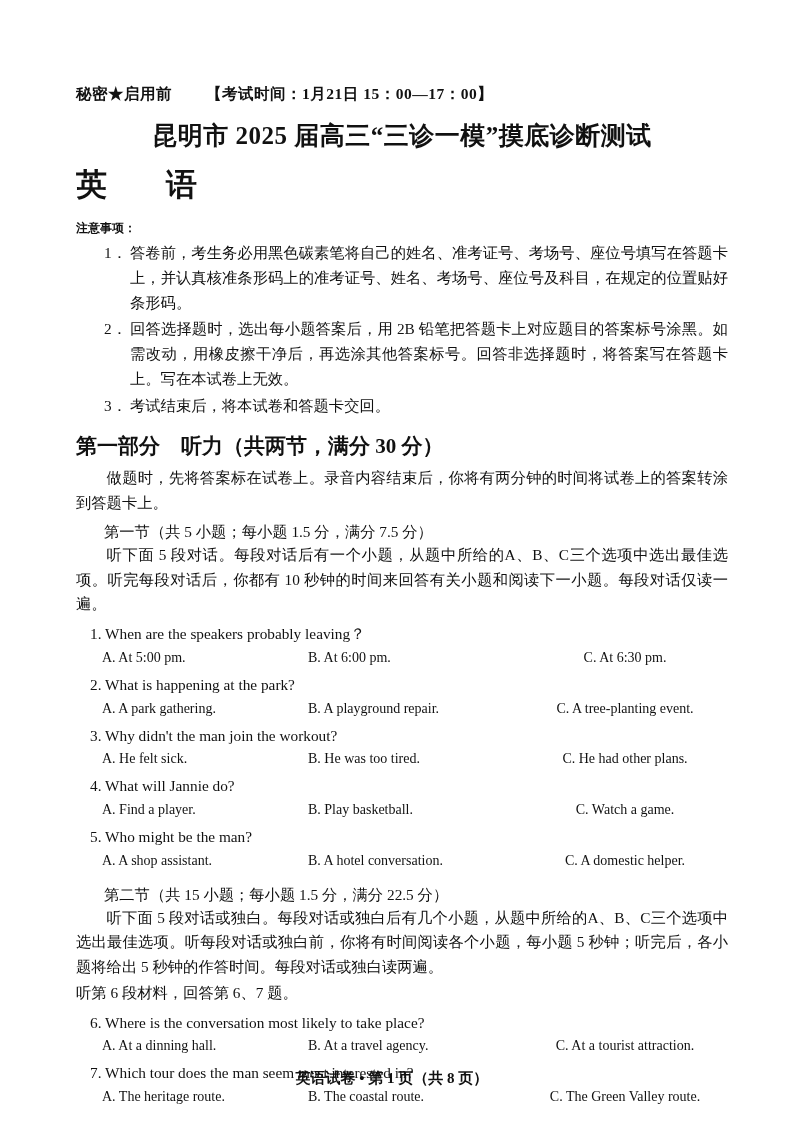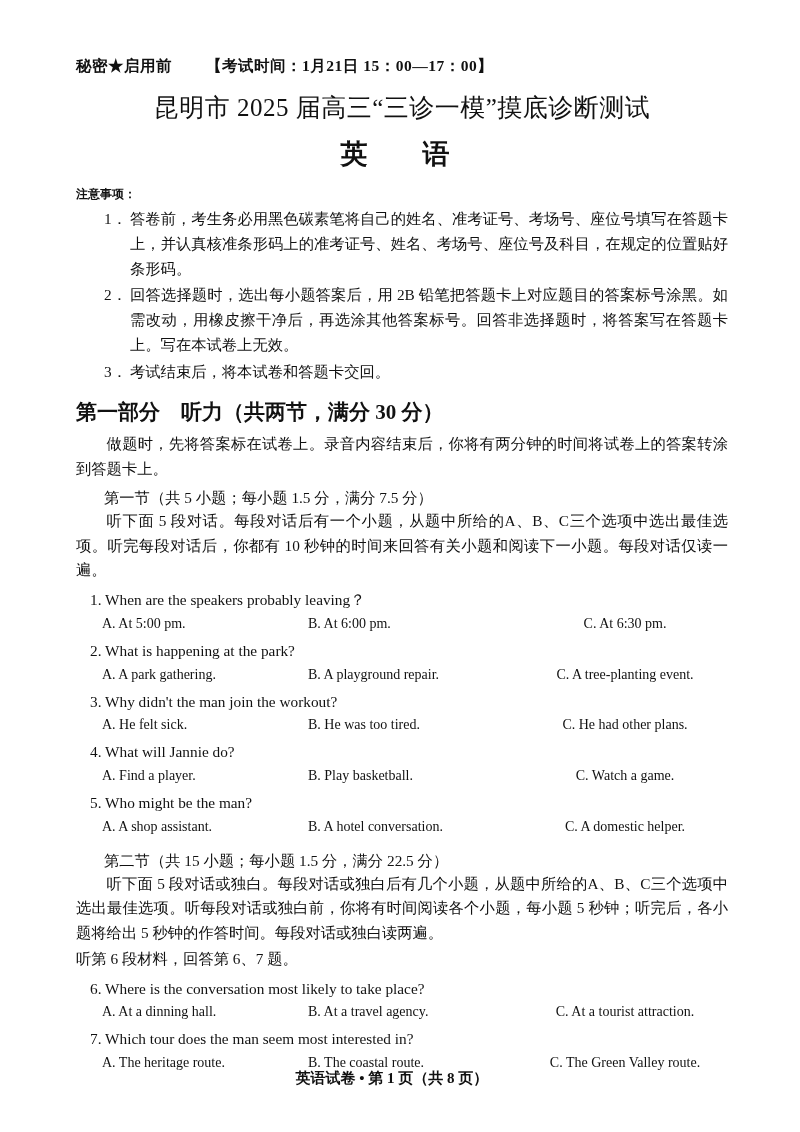--- a/index.html
+++ b/index.html
@@ -13,21 +13,21 @@
     font-family: "Liberation Serif", "DejaVu Serif", serif;
     color: #111;
     position: relative;
     overflow: hidden;
   }
   .page {
     width: 800px;
     height: 1132px;
     position: relative;
     box-sizing: border-box;
-    padding: 56px 72px 0 76px;
+    padding: 84px 72px 0 76px;
   }
   .header-line {
     display: flex;
     align-items: baseline;
     font-size: 15.5px;
     font-family: "Liberation Serif", serif;
     letter-spacing: 0.5px;
     margin-bottom: 12px;
   }
   .header-secret {
@@ -35,28 +35,27 @@
     font-size: 15.5px;
   }
   .header-exam-time {
     margin-left: 34px;
     font-weight: 700;
     font-size: 15.5px;
   }
   .doc-title {
     text-align: center;
     font-size: 25px;
-    font-weight: 400;
+    font-weight: 700;
     letter-spacing: 0.5px;
     margin: 14px 0 2px 0;
     font-family: "Liberation Serif", serif;
   }
   .subject-title {
-    text-align: center;
-    font-size: 27px;
+    font-size: 31px;
     font-weight: 700;
     letter-spacing: 14px;
     margin: 12px 0 14px 0;
     font-family: "Liberation Serif", serif;
   }
   .notice-head {
     font-size: 12px;
     font-weight: 700;
     margin: 6px 0 4px 0;
   }

